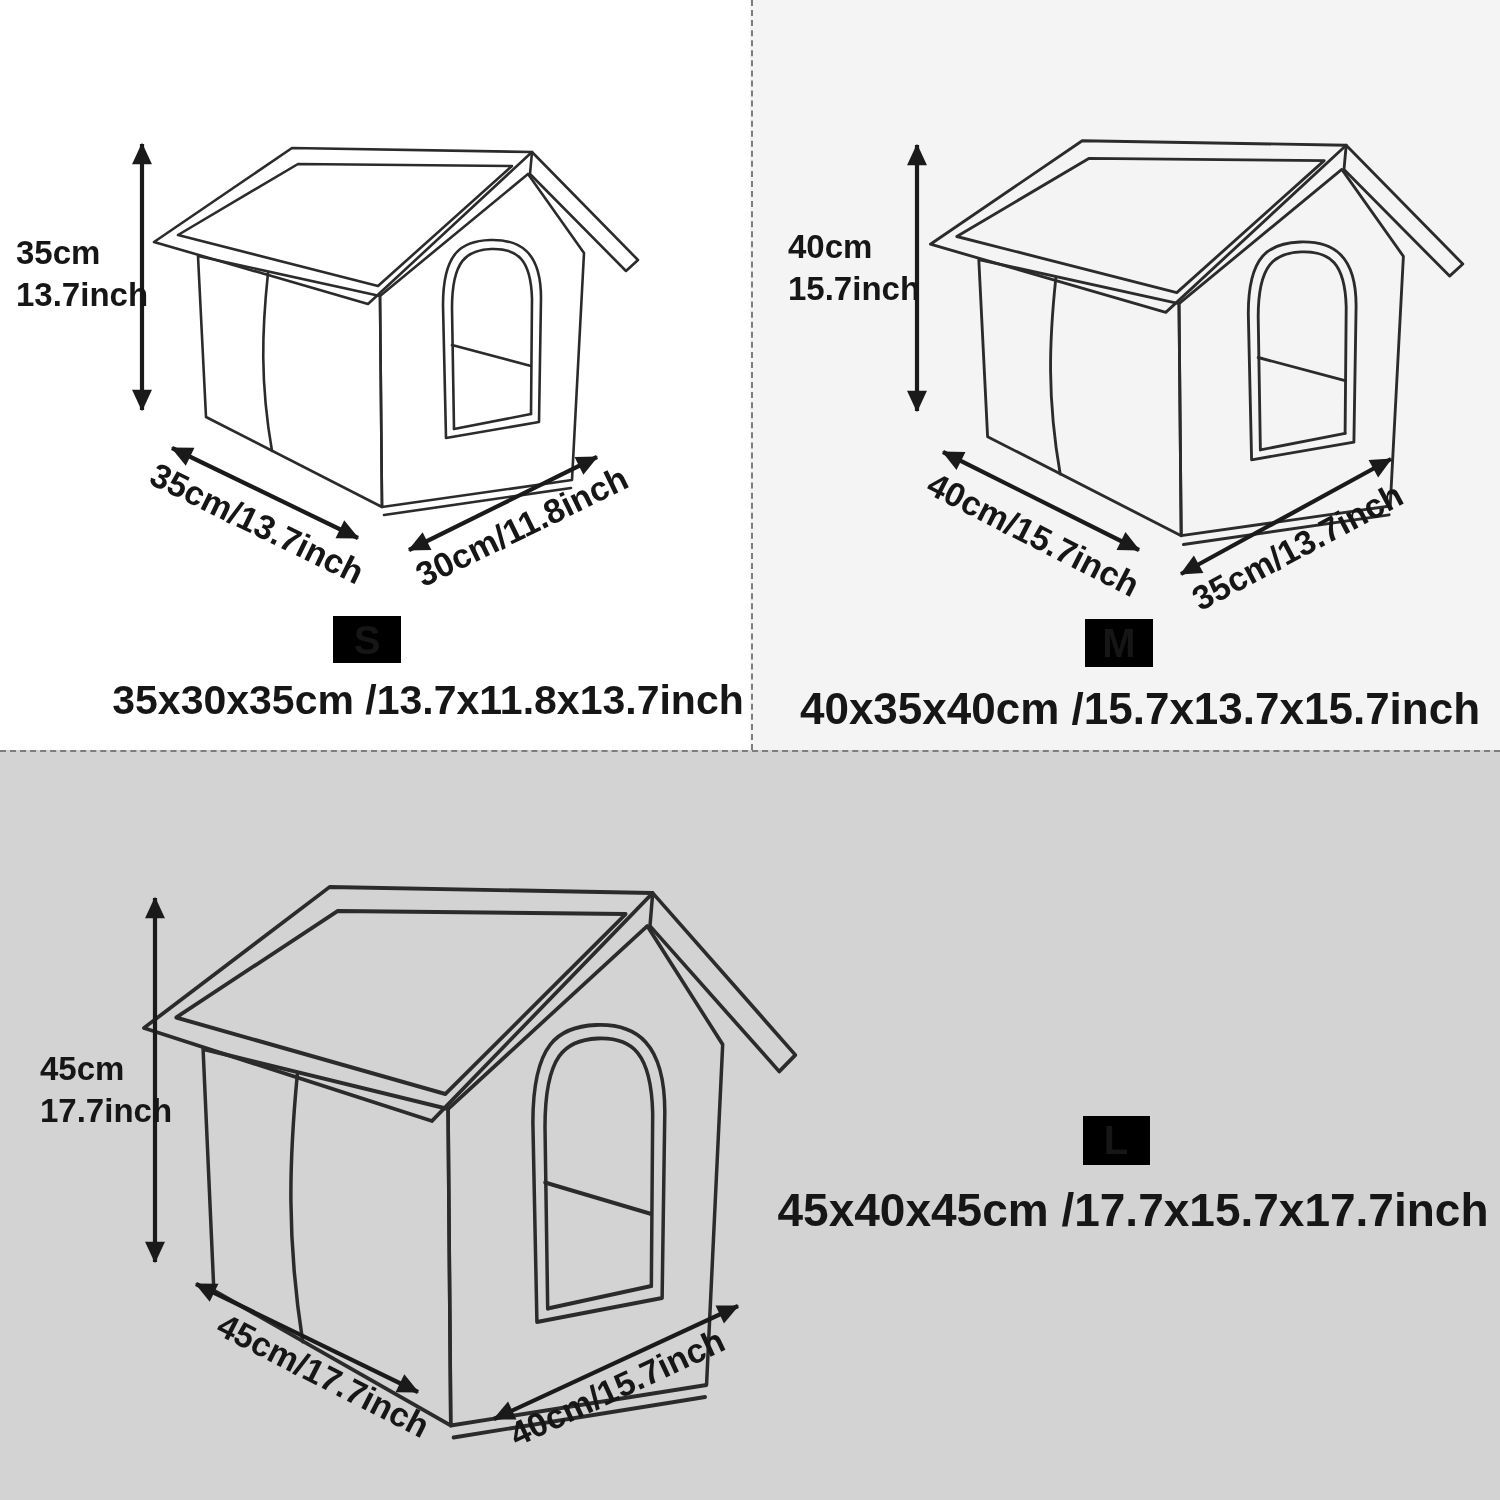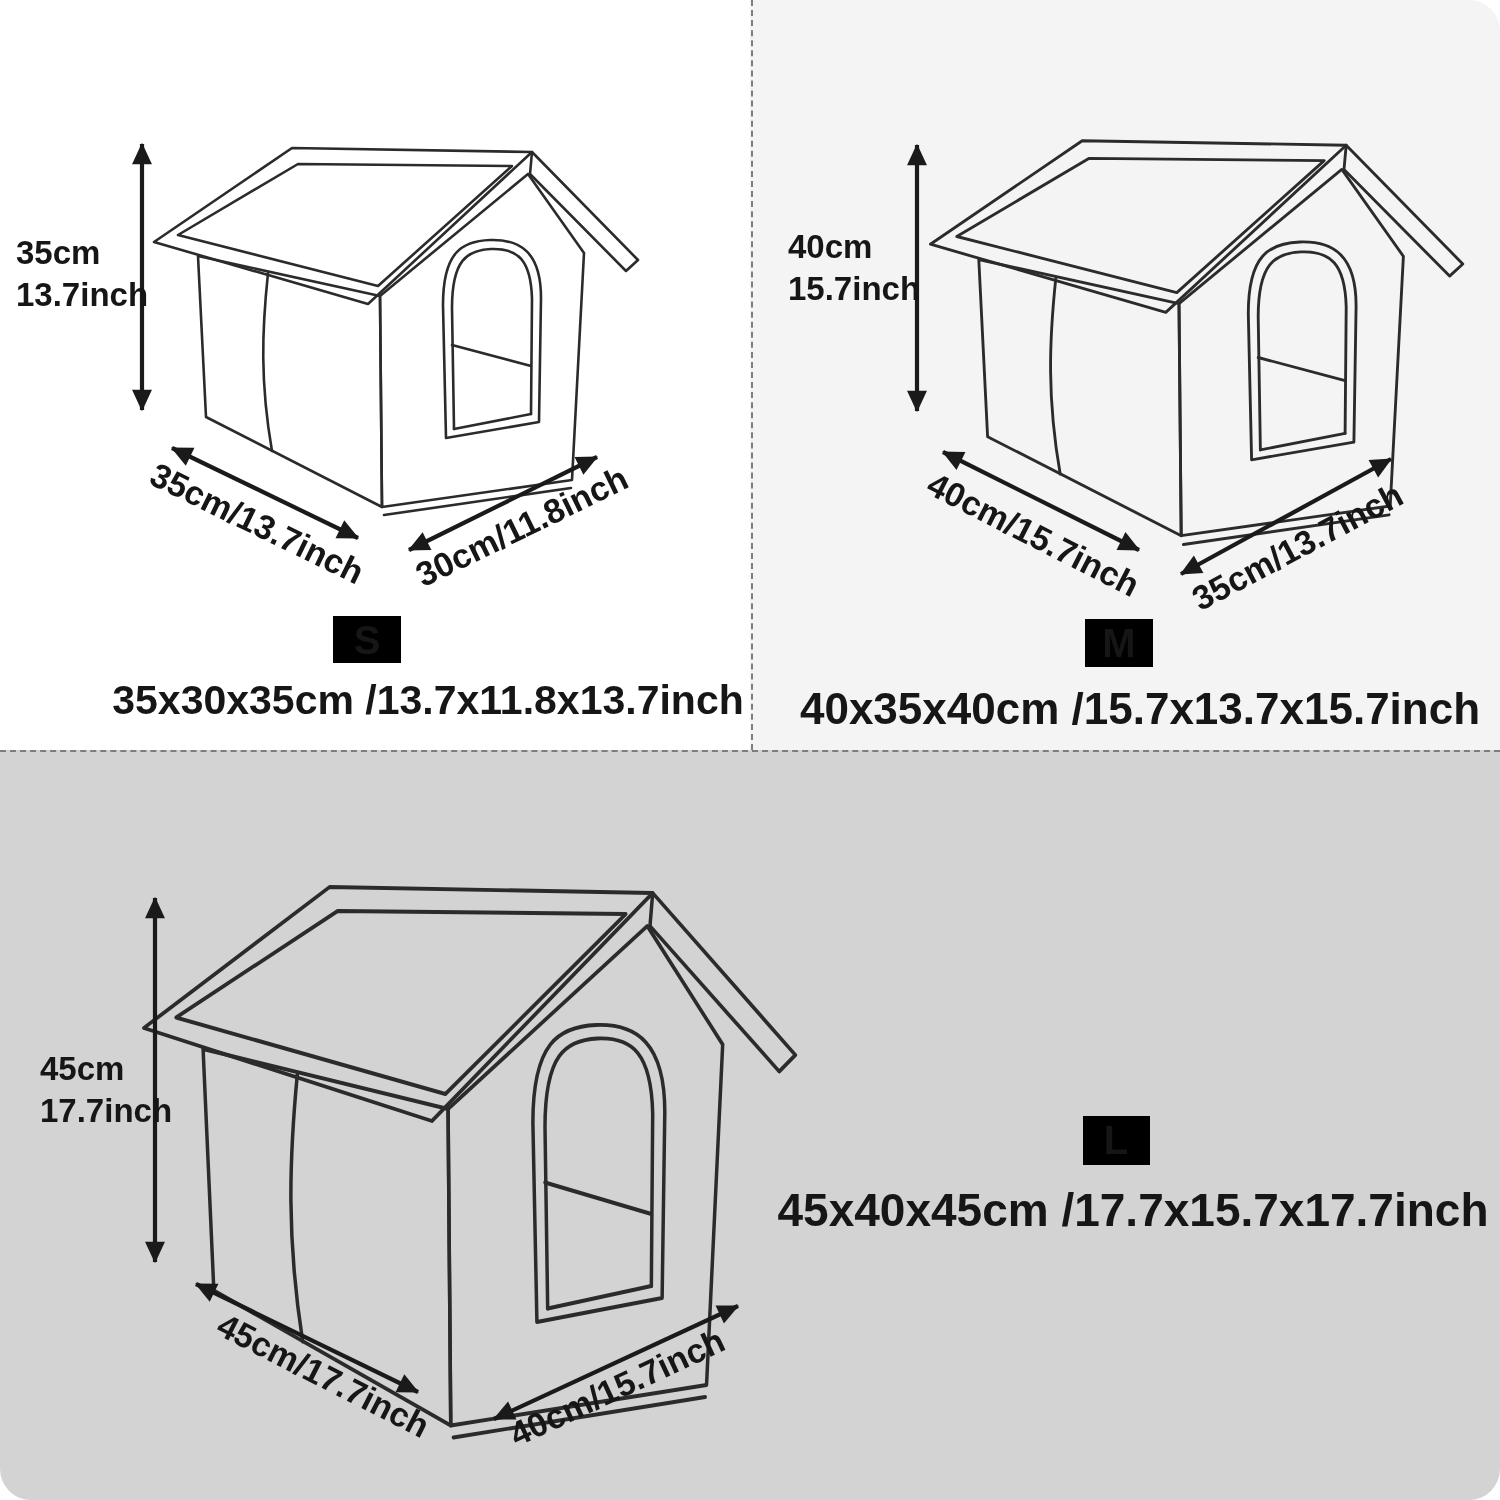--- a/index.html
+++ b/index.html
@@ -2,21 +2,20 @@
 <html><head>
 <meta charset="utf-8">
 <style>
   html, body { margin: 0; padding: 0; background: #fff; }
   #stage {
     position: relative;
     width: 1500px;
     height: 1500px;
     overflow: hidden;
     font-family: "Liberation Sans", sans-serif;
-    border-radius: 31px;
   }
   svg.panel { position: absolute; display: block; }
   #panel-s { left: 0;     top: 0; }
   #panel-m { left: 750px; top: 0; }
   #panel-l { left: 0;     top: 750px; }
   .divider-v {
     position: absolute; left: 751px; top: 0; height: 750px; width: 0;
     border-left: 2px dashed #7d7d7d; z-index: 5;
   }
   .divider-h {

